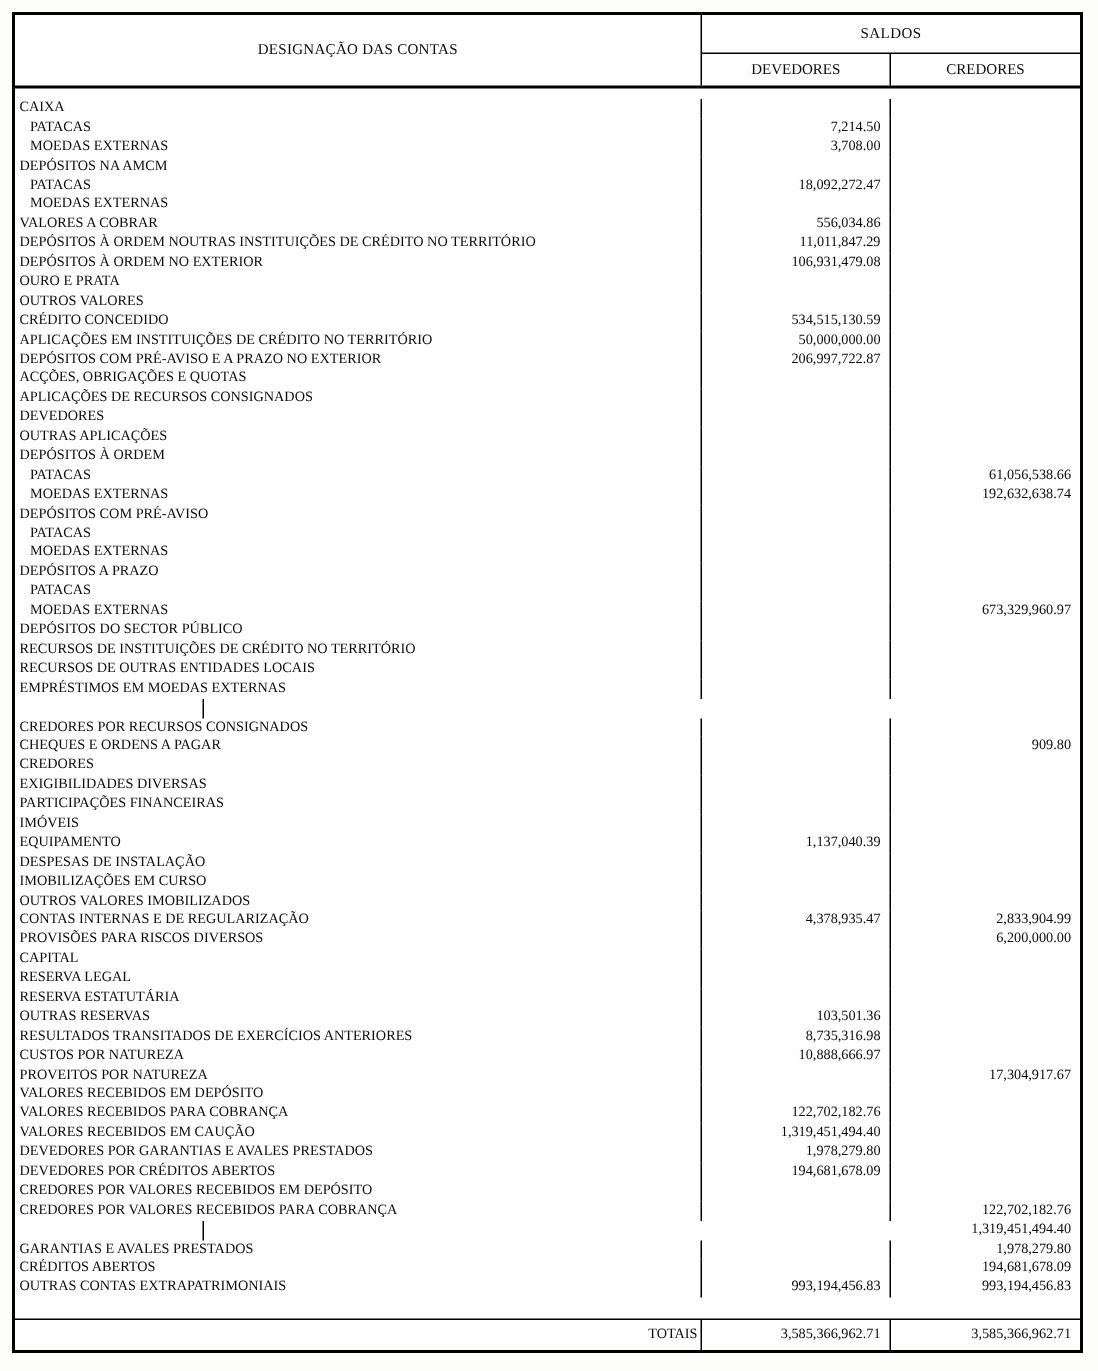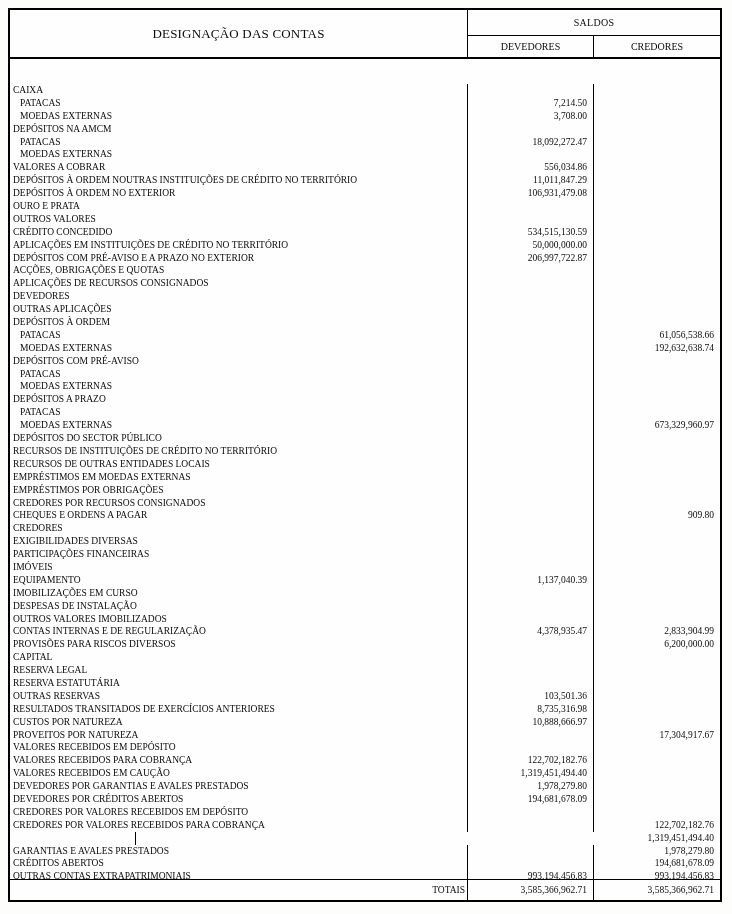--- a/index.html
+++ b/index.html
@@ -20,37 +20,37 @@
     display:flex; flex-direction:column;
     background:#fefefe;
   }
 
   
   .hdr { display:flex; height:49px; border-bottom:2px solid #000; flex:0 0 auto; }
   .hdr-col1 {
     width:458px; flex:0 0 458px;
     border-right:1.5px solid #000;
     display:flex; align-items:center; justify-content:center;
-    font-size:13px; letter-spacing:.2px;
+    font-size:10px; letter-spacing:.2px;
   }
   .hdr-right { flex:1; display:flex; flex-direction:column; }
   .hdr-saldos {
     height:26px; border-bottom:1.5px solid #000;
     display:flex; align-items:center; justify-content:center;
     font-size:10px; letter-spacing:.3px;
   }
   .hdr-sub { flex:1; display:flex; }
   .hdr-dev {
     width:126px; flex:0 0 126px; border-right:1.5px solid #000;
     display:flex; align-items:center; justify-content:center; font-size:10px;
   }
   .hdr-cred { flex:1; display:flex; align-items:center; justify-content:center; font-size:10px; }
 
   
-  .tbody { flex:1 1 auto; padding-top:25px; overflow:hidden; }
+  .tbody { flex:1 1 auto; padding-top:7px; overflow:hidden; }
   .trow { display:flex; height:12.9px; line-height:12.9px; font-size:9.5px; }
   .c1 {
     width:458px; flex:0 0 458px;
     border-right:1.5px solid #000;
     padding-left:3px; white-space:nowrap; overflow:hidden;
   }
   .c1.ind { padding-left:10px; }
   .c2 {
     width:126px; flex:0 0 126px;
     border-right:1.5px solid #000;
@@ -233,21 +233,20 @@
         <div class="c1">RECURSOS DE OUTRAS ENTIDADES LOCAIS</div>
         <div class="c2"></div>
         <div class="c3"></div>
       </div>
       <div class="trow">
         <div class="c1">EMPRÉSTIMOS EM MOEDAS EXTERNAS</div>
         <div class="c2"></div>
         <div class="c3"></div>
       </div>
       <div class="trow">
-        <div class="c1">EMPRÉSTIMOS POR OBRIGAÇÕES</div>
         <div class="c2"></div>
         <div class="c3"></div>
       </div>
       <div class="trow">
         <div class="c1">CREDORES POR RECURSOS CONSIGNADOS</div>
         <div class="c2"></div>
         <div class="c3"></div>
       </div>
       <div class="trow">
         <div class="c1">CHEQUES E ORDENS A PAGAR</div>
@@ -273,26 +272,26 @@
         <div class="c1">IMÓVEIS</div>
         <div class="c2"></div>
         <div class="c3"></div>
       </div>
       <div class="trow">
         <div class="c1">EQUIPAMENTO</div>
         <div class="c2">1,137,040.39</div>
         <div class="c3"></div>
       </div>
       <div class="trow">
+        <div class="c1">DESPESAS DE INSTALAÇÃO</div>
+        <div class="c2"></div>
+        <div class="c3"></div>
+      </div>
+      <div class="trow">
         <div class="c1">IMOBILIZAÇÕES EM CURSO</div>
-        <div class="c2"></div>
-        <div class="c3"></div>
-      </div>
-      <div class="trow">
-        <div class="c1">DESPESAS DE INSTALAÇÃO</div>
         <div class="c2"></div>
         <div class="c3"></div>
       </div>
       <div class="trow">
         <div class="c1">OUTROS VALORES IMOBILIZADOS</div>
         <div class="c2"></div>
         <div class="c3"></div>
       </div>
       <div class="trow">
         <div class="c1">CONTAS INTERNAS E DE REGULARIZAÇÃO</div>

